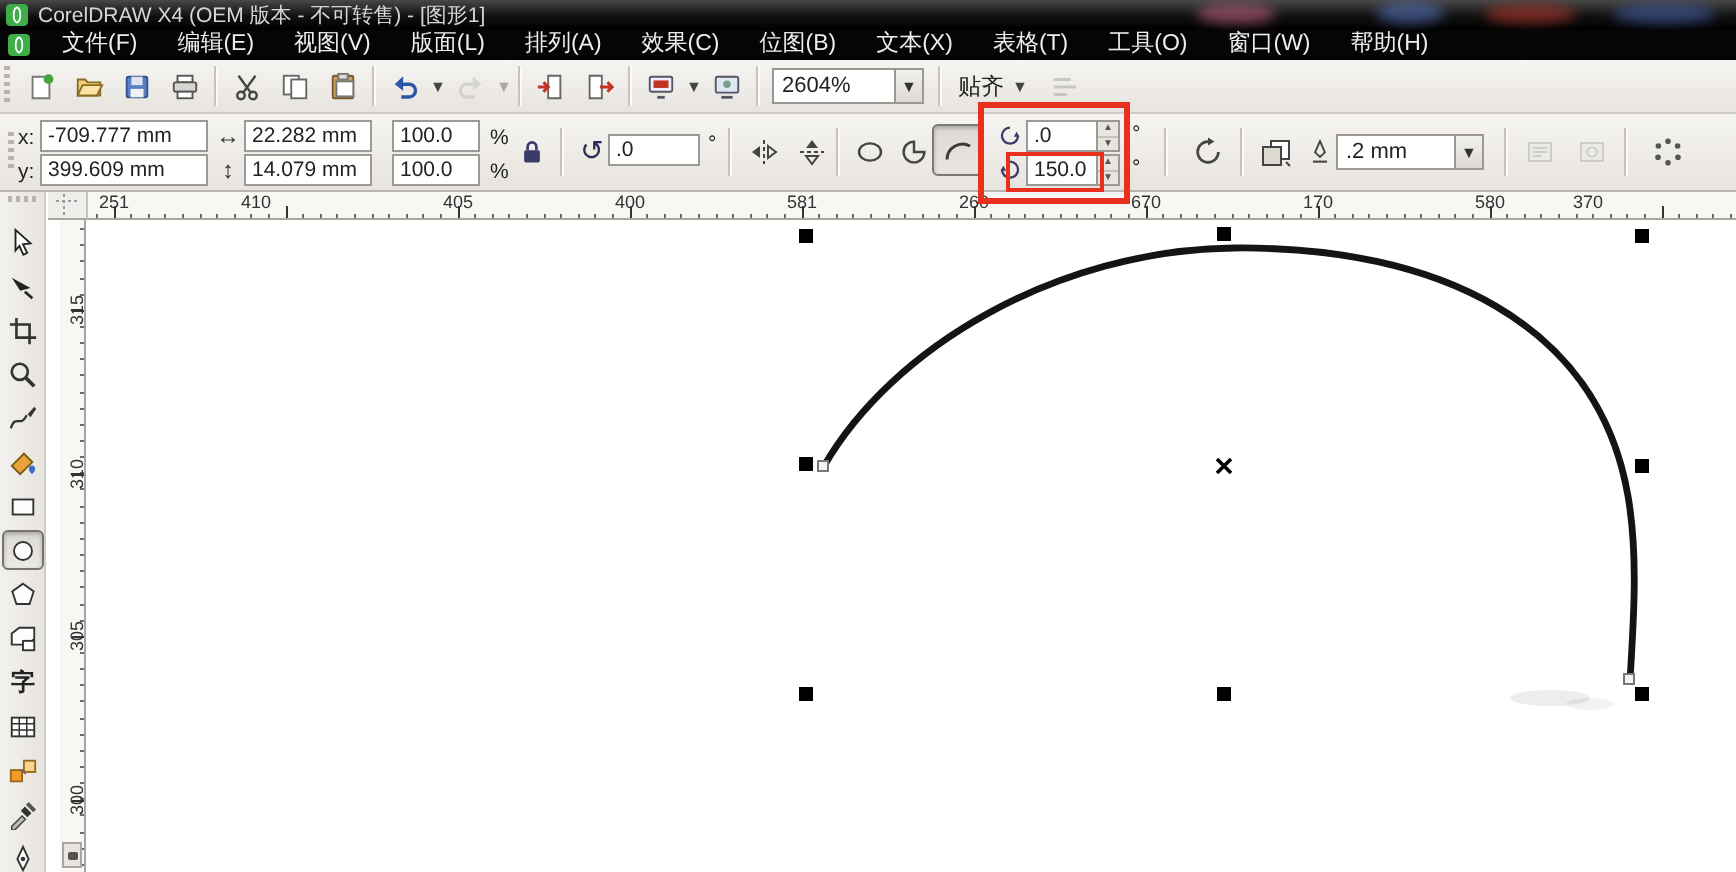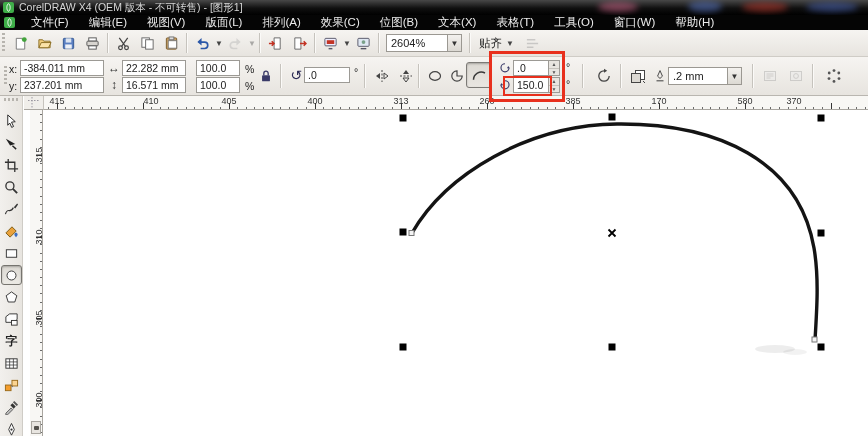--- a/index.html
+++ b/index.html
@@ -233,32 +233,32 @@
           <path d="M2 4h9M2 8h12M2 12h7" stroke="#8a93a3" stroke-width="1.6" fill="none"></path>
         </svg>
       </span>
   </div>
 </div>
 
 <div class="propbar" id="propbar">
   <div class="grip" style="position:absolute;left:2px;top:9px"></div>
 
   <span class="plabel" style="left:9px;top:6px">x:</span>
-  <div class="pfield" style="left:20px;top:3px;width:84px">-384.011 mm</div>
+  <div class="pfield" style="left:20px;top:3px;width:84px">-709.777 mm</div>
   <span class="plabel" style="left:9px;top:23px">y:</span>
-  <div class="pfield" style="left:20px;top:20px;width:84px">237.201 mm</div>
+  <div class="pfield" style="left:20px;top:20px;width:84px">399.609 mm</div>
 
   <span class="pic" style="left:106px;top:3px">
       <span class="gly">↔</span>
     </span>
   <div class="pfield" style="left:122px;top:3px;width:64px">22.282 mm</div>
   <span class="pic" style="left:106px;top:20px">
       <span class="gly">↕</span>
     </span>
-  <div class="pfield" style="left:122px;top:20px;width:64px">16.571 mm</div>
+  <div class="pfield" style="left:122px;top:20px;width:64px">14.079 mm</div>
 
   <div class="pfield" style="left:196px;top:3px;width:44px">100.0</div>
   <span class="plabel" style="left:245px;top:6px">%</span>
   <div class="pfield" style="left:196px;top:20px;width:44px">100.0</div>
   <span class="plabel" style="left:245px;top:23px">%</span>
   <span class="pic" style="left:258px;top:11px">
       <svg viewBox="0 0 16 16">
         <rect x="3.5" y="7" width="9" height="7" rx="1" fill="#3a3a68"></rect>
         <path d="M5.5 7V5a2.5 2.5 0 0 1 5 0v2" fill="none" stroke="#3a3a68" stroke-width="1.5"></path>
       </svg>
@@ -490,33 +490,33 @@
     <div class="tick" style="left: 743.6px; bottom: 0px; width: 1px; height: 2.5px;"></div>
     <div class="tick" style="left: 752.2px; bottom: 0px; width: 1px; height: 2.5px;"></div>
     <div class="tick" style="left: 760.8px; bottom: 0px; width: 1px; height: 2.5px;"></div>
     <div class="tick" style="left: 769.4px; bottom: 0px; width: 1px; height: 2.5px;"></div>
     <div class="tick" style="left: 778px; bottom: 0px; width: 1px; height: 2.5px;"></div>
     <div class="tick" style="left: 786.6px; bottom: 0px; width: 1px; height: 2.5px;"></div>
     <div class="tick" style="left: 795.2px; bottom: 0px; width: 1px; height: 2.5px;"></div>
     <div class="tick" style="left: 803.8px; bottom: 0px; width: 1px; height: 2.5px;"></div>
     <div class="tick" style="left: 812.4px; bottom: 0px; width: 1px; height: 2.5px;"></div>
     <div class="tick" style="left: 821px; bottom: 0px; width: 1px; height: 2.5px;"></div>
-    <div class="rlab" style="left: 13px;">415</div>
+    <div class="rlab" style="left: 13px;">251</div>
     <div class="tick" style="left: 13px; bottom: 0px; width: 1px; height: 6px; background: rgb(51, 51, 51);"></div>
-    <div class="rlab" style="left: 107px;">410</div>
+    <div class="rlab" style="left: 84px;">410</div>
     <div class="tick" style="left: 99px; bottom: 0px; width: 1px; height: 6px; background: rgb(51, 51, 51);"></div>
     <div class="rlab" style="left: 185px;">405</div>
     <div class="tick" style="left: 185px; bottom: 0px; width: 1px; height: 6px; background: rgb(51, 51, 51);"></div>
     <div class="rlab" style="left: 271px;">400</div>
     <div class="tick" style="left: 271px; bottom: 0px; width: 1px; height: 6px; background: rgb(51, 51, 51);"></div>
-    <div class="rlab" style="left: 357px;">313</div>
+    <div class="rlab" style="left: 357px;">581</div>
     <div class="tick" style="left: 357px; bottom: 0px; width: 1px; height: 6px; background: rgb(51, 51, 51);"></div>
     <div class="rlab" style="left: 443px;">260</div>
     <div class="tick" style="left: 443px; bottom: 0px; width: 1px; height: 6px; background: rgb(51, 51, 51);"></div>
-    <div class="rlab" style="left: 529px;">385</div>
+    <div class="rlab" style="left: 529px;">670</div>
     <div class="tick" style="left: 529px; bottom: 0px; width: 1px; height: 6px; background: rgb(51, 51, 51);"></div>
     <div class="rlab" style="left: 615px;">170</div>
     <div class="tick" style="left: 615px; bottom: 0px; width: 1px; height: 6px; background: rgb(51, 51, 51);"></div>
     <div class="rlab" style="left: 701px;">580</div>
     <div class="tick" style="left: 701px; bottom: 0px; width: 1px; height: 6px; background: rgb(51, 51, 51);"></div>
     <div class="rlab" style="left: 750px;">370</div>
     <div class="tick" style="left: 787px; bottom: 0px; width: 1px; height: 6px; background: rgb(51, 51, 51);"></div>
   </div>
 <div class="vruler" id="vruler">
     <div class="tick" style="top: 4px; right: 0px; height: 1px; width: 2.5px;"></div>

